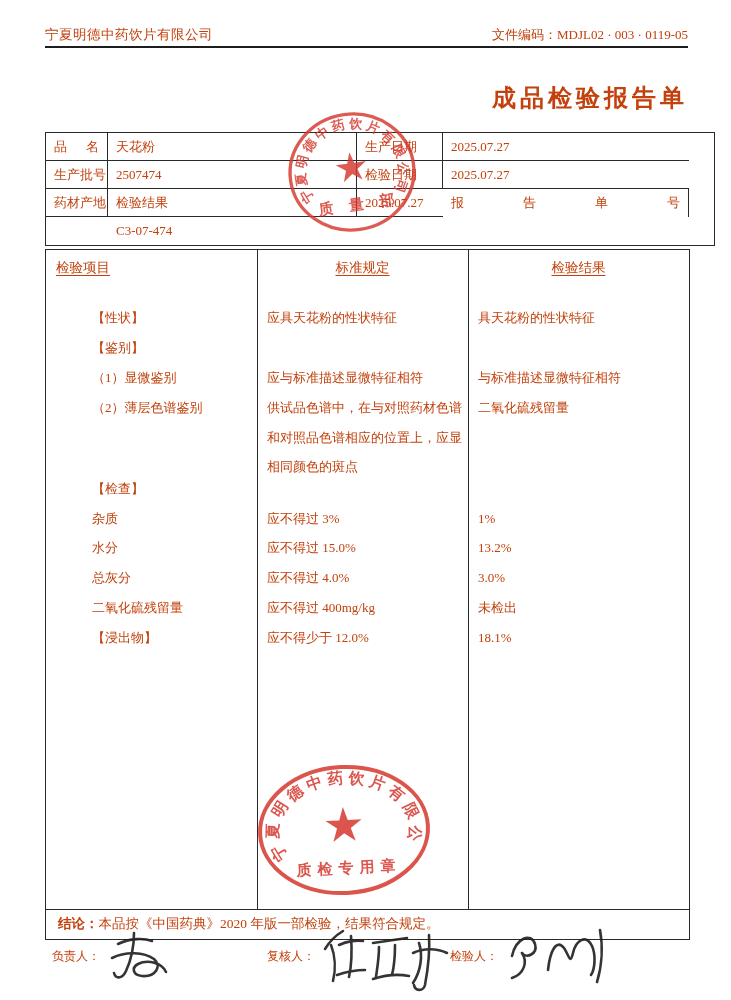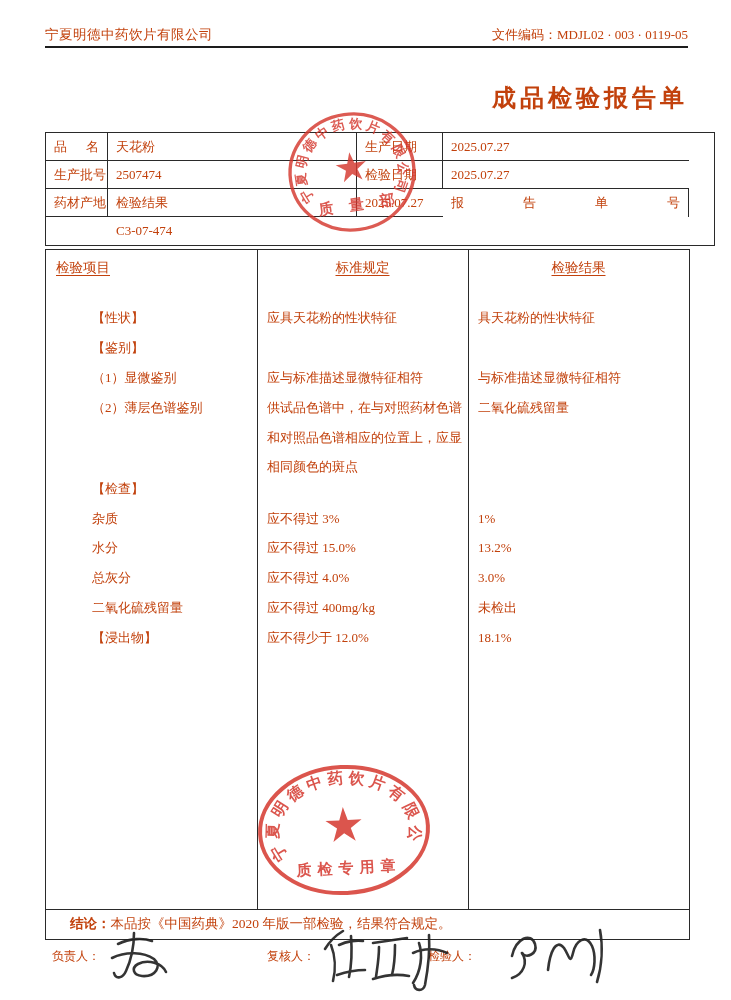--- a/index.html
+++ b/index.html
@@ -42,27 +42,27 @@
   .vline { position:absolute; width:1px; height:659px; top:0; background:#2a2a2a; }
   .v1 { left:211px; } .v2 { left:422px; }
   .hline { position:absolute; left:0; top:659px; width:100%; height:1px; background:#2a2a2a; }
   .th { position:absolute; top:9px; font-size:13.5px; text-decoration:underline; text-underline-offset:3px; }
   .th1 { left:10px; }
   .th2 { left:211px; width:211px; text-align:center; }
   .th3 { left:422px; width:221px; text-align:center; }
   .ln { position:absolute; white-space:nowrap; line-height:18px; }
   .c1 { left:10px;margin-left:36px; } .c2 { left:221px; } .c3 { left:432px; }
 
-  .conclusion { position:absolute; left:16px; top:659px; width:100%; height:30px;
+  .conclusion { position:absolute; left:4px; top:659px; width:100%; height:30px;
                 line-height:29px; padding-left:8px; font-size:13.5px; white-space:nowrap;font-family:Liberation Serif, serif; }
   .conclusion b { font-weight:bold; }
 
   
   .signline { top:948px; font-size:12px; }
-  .f1 { left:52px; } .f2 { left:267px; } .f3 { left:428px; }
+  .f1 { left:52px; } .f2 { left:267px; } .f3 { left:450px; }
 
   .stamp { pointer-events:none; }
   svg text { font-family:"Liberation Serif","DejaVu Serif",serif; }
 </style>
 </head>
 <body>
 
 <div class="page">
 
   <div class="abs company">宁夏明德中药饮片有限公司</div>

